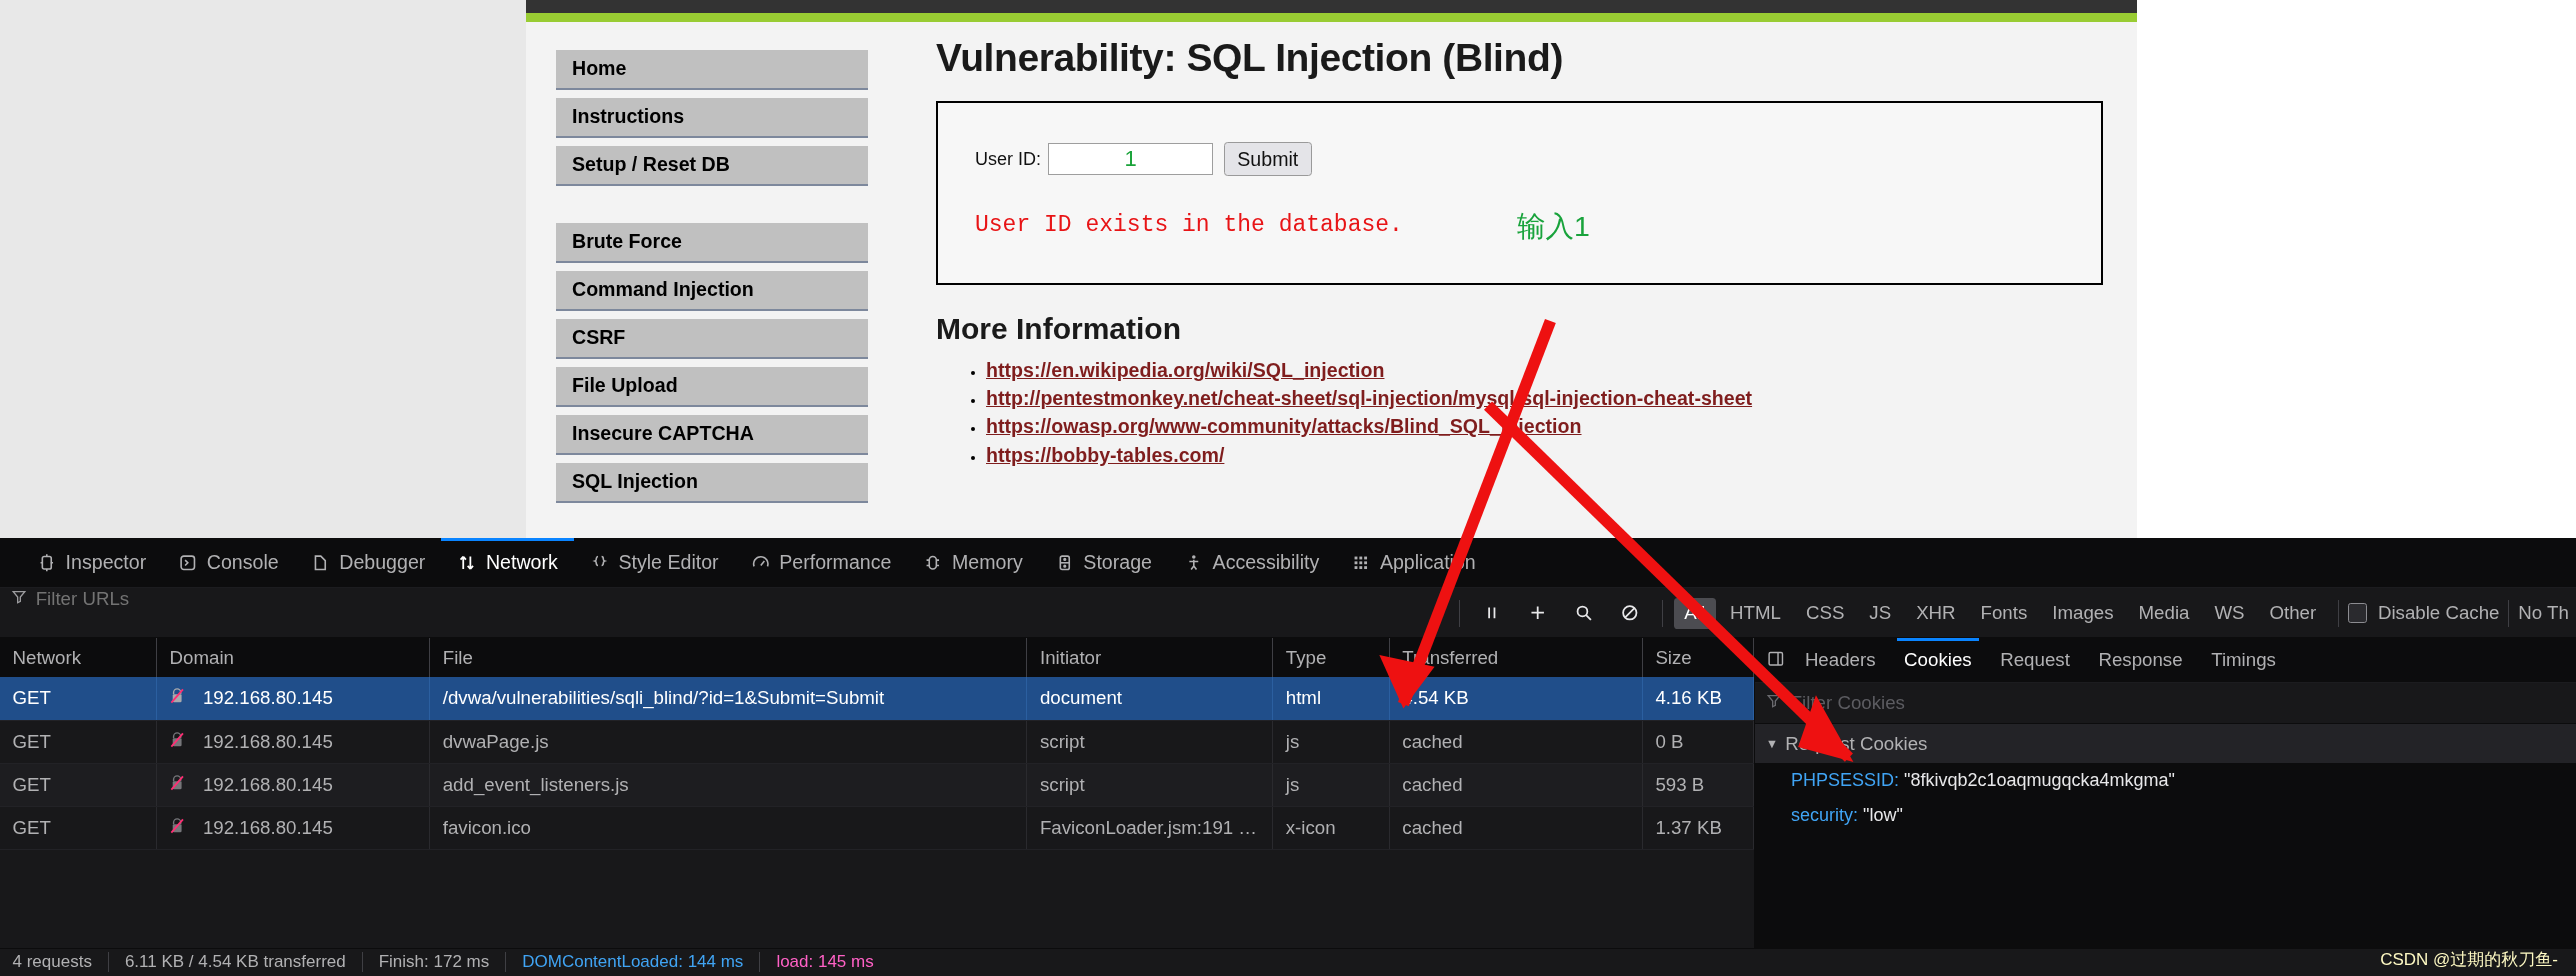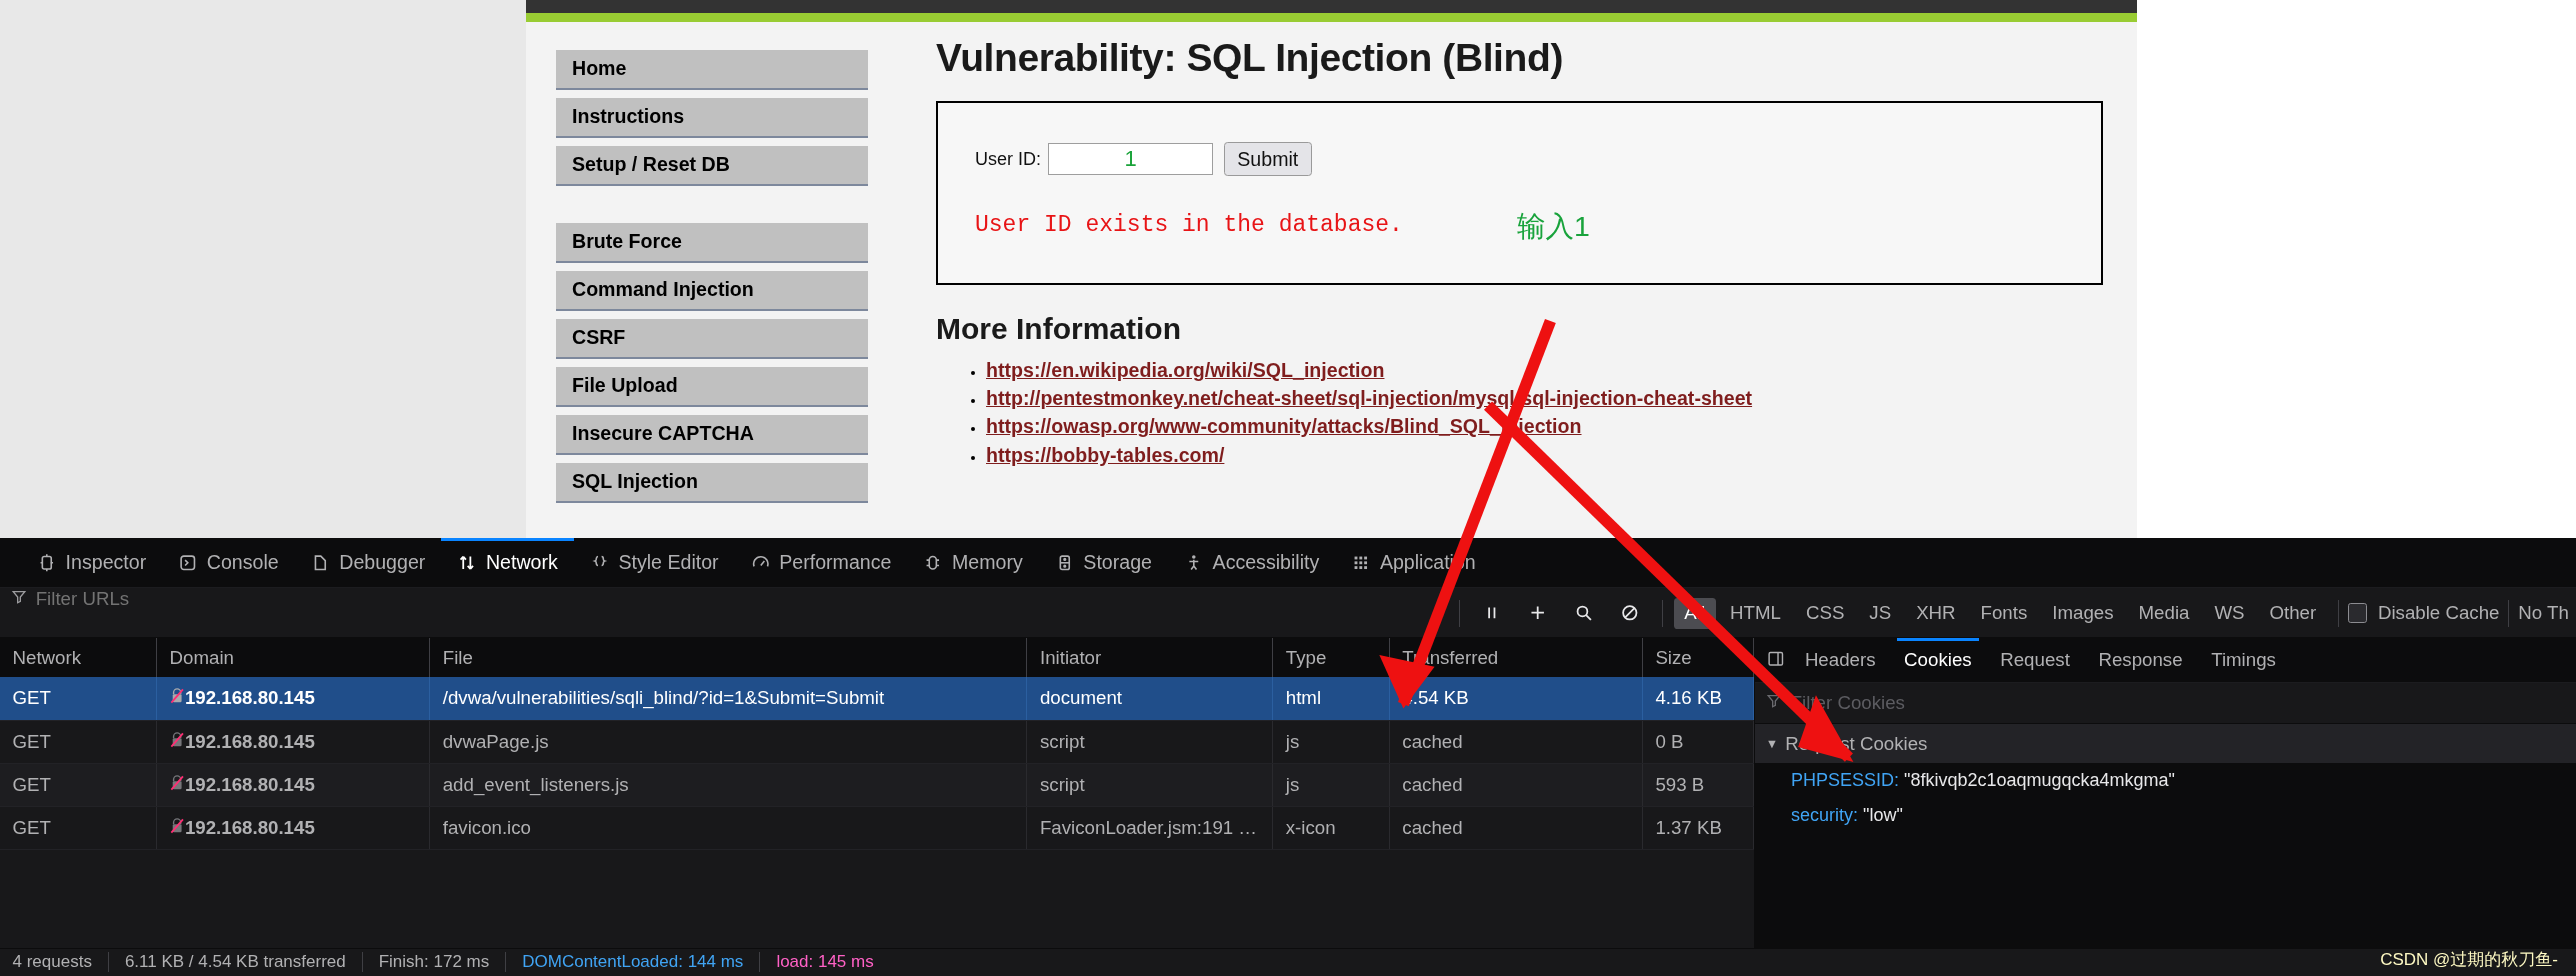--- a/index.html
+++ b/index.html
@@ -244,21 +244,21 @@
     height: 43px;
     padding-left: 12.5px;
     border-right: 0.9px solid #2a2a2e;
     border-bottom: 0.9px solid #222226;
     color: #b1b1b3;
     white-space: nowrap;
     overflow: hidden;
   }
   tr.row-sel td { background: #204e8a; color: #ffffff; border-right-color: #2b5fa0; }
   tr.row-alt td { background: #1d1d20; }
-  .dom-cell { display: flex; align-items: center; gap: 1px; font-weight: bold; }
+  .dom-cell { display: flex; align-items: center; gap: 19px; }
   .initiator-link { color: #40a4f4; }
   .col-method { width: 86px; }
   .col-domain { width: 150px; }
   .col-file   { width: 328px; }
   .col-init   { width: 135px; }
   .col-type   { width: 64px; }
   .col-trans  { width: 139px; }
   .col-size   { width: 61px; }
 
   

